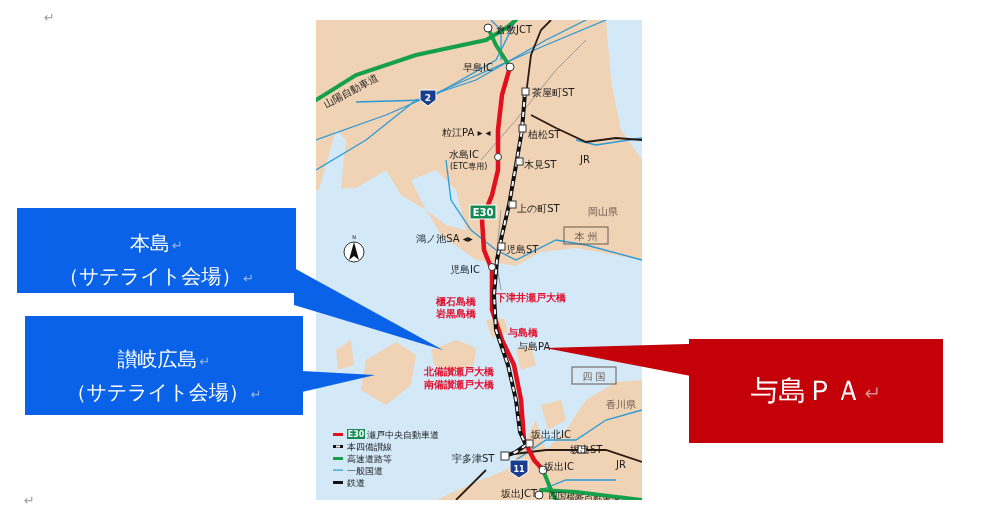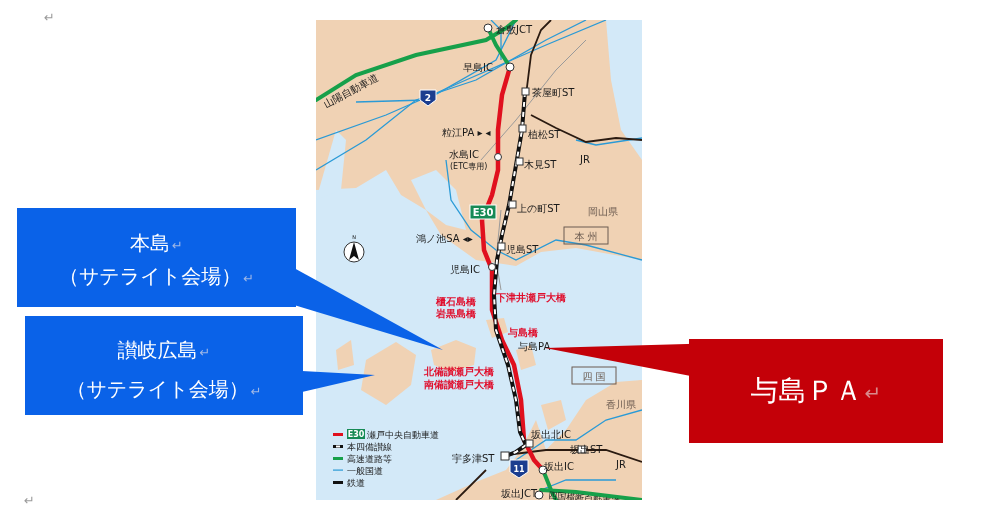--- a/index.html
+++ b/index.html
@@ -182,25 +182,25 @@
   </g>
 </svg>
 </div>
 
 <svg class="pointer" width="982" height="508">
   <polygon points="294,268 294,305 443,350" fill="#0a62e8"></polygon>
   <polygon points="302,371 302,392 375,375" fill="#0a62e8"></polygon>
   <polygon points="722,343 722,382 545,348" fill="#c40008"></polygon>
 </svg>
 
-<div class="callout callout-blue" style="left:17px;top:208px;width:279px;height:99px;font-size:20px;line-height:30px;padding-top:20px;box-sizing:border-box;">
+<div class="callout callout-blue" style="left:17px;top:208px;width:279px;height:85px;font-size:20px;line-height:30px;padding-top:20px;box-sizing:border-box;">
   <span class="line"><span>本島</span><span class="rm">↵</span></span>
   <span class="line"><span>（サテライト会場）</span><span class="rm">↵</span></span>
 </div>
 
-<div class="callout callout-blue" style="left:25px;top:316px;width:278px;height:99px;font-size:20px;line-height:36px;padding-top:16px;box-sizing:border-box;">
+<div class="callout callout-blue" style="left:25px;top:316px;width:278px;height:99px;font-size:20px;line-height:30px;padding-top:28px;box-sizing:border-box;">
   <span class="line"><span>讃岐広島</span><span class="rm">↵</span></span>
   <span class="line"><span>（サテライト会場）</span><span class="rm">↵</span></span>
 </div>
 
 <div class="callout callout-red" style="left:689px;top:339px;width:254px;height:104px;font-size:28px;line-height:104px;">
   <span class="line"><span>与島ＰＡ</span><span class="rm">↵</span></span>
 </div>
 
 </body></html>

